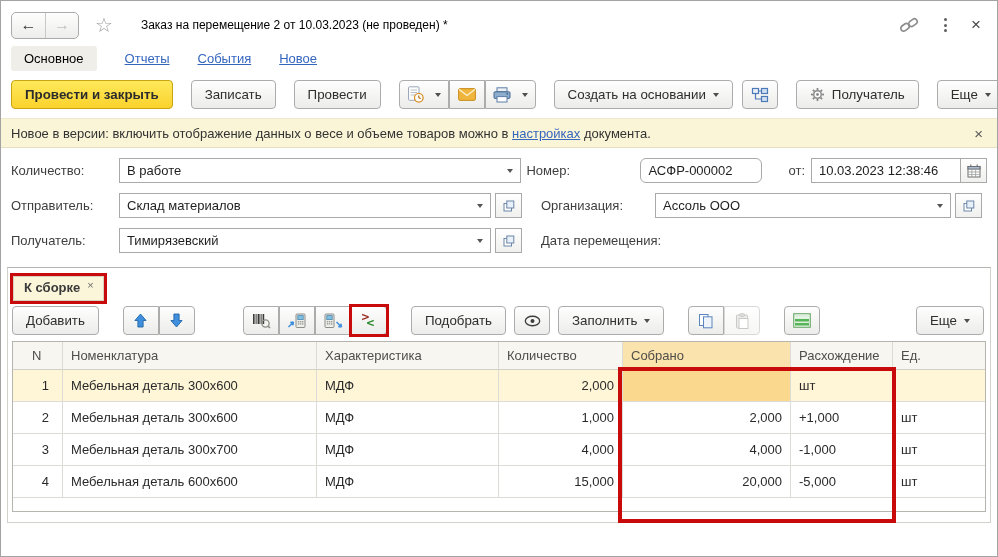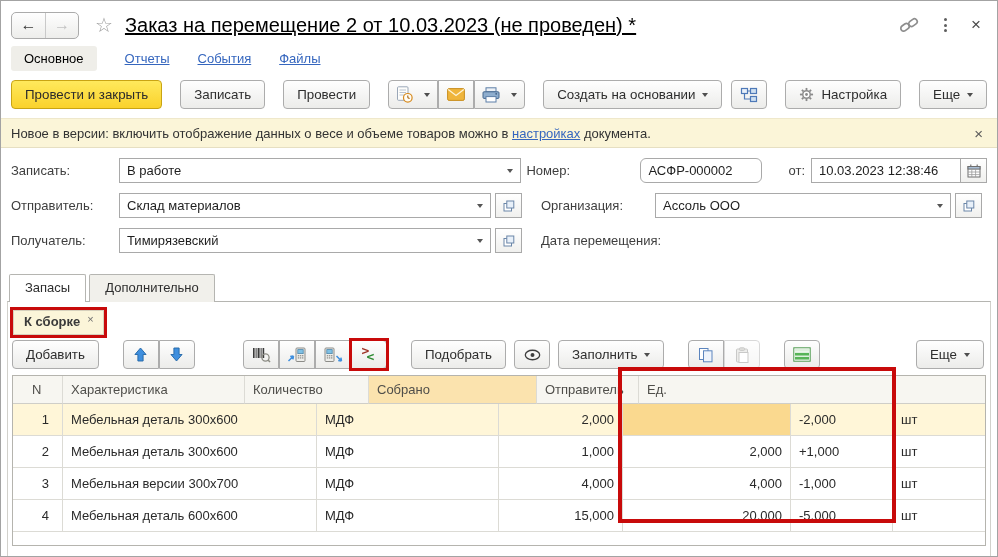--- a/index.html
+++ b/index.html
@@ -10,36 +10,36 @@
     font-family: "Liberation Sans", sans-serif; font-size: 13px; color: #333;
   }
   
   .titlebar { height: 42px; display: flex; align-items: center; padding: 6px 12px 0 10px; }
   .nav-arrows { display: flex; border: 1px solid #ABABAB; border-radius: 5px; overflow: hidden;
     background: linear-gradient(#FEFEFE,#EDEDEB); height: 27px; }
   .nav-arrows .nbtn { width: 33px; display: flex; align-items: center; justify-content: center;
     font-size: 16px; color: #3A3A3A; cursor: default; }
   .nav-arrows .nbtn + .nbtn { border-left: 1px solid #C9C9C9; color: #C2C2C2; }
   .star { font-size: 20px; color: #9E9E9E; margin-left: 16px; line-height: 1; }
-  .title { font-size: 20px; color: #000; margin-left: 12px; white-space: nowrap; flex: 1; text-decoration: underline; }
+  .title { font-size: 12px; color: #000; margin-left: 28px; white-space: nowrap; flex: 1; }
   .winicons { display: flex; align-items: center; gap: 24px; padding-right: 4px; }
   .dots { display: inline-flex; flex-direction: column; gap: 2.5px; }
   .dots i { width: 3px; height: 3px; border-radius: 50%; background: #5E5E5E; }
   .wclose { font-size: 17px; color: #4A4A4A; }
   
   .navtabs { display: flex; align-items: center; gap: 28px; padding: 3px 10px 6px; }
   .navtab-active { background: #EFEEE9; border-radius: 3px; padding: 5px 13px; color: #000; }
   .navlink { color: #3566BE; text-decoration: underline; }
   
   .cmdbar { display: flex; align-items: center; padding: 3px 10px 9px; gap: 9px; }
   .btn { height: 29px; display: inline-flex; align-items: center; justify-content: center;
     padding: 0 13px; background: linear-gradient(#FEFEFE,#ECECEA);
     border: 1px solid #ACACAC; border-radius: 4px; color: #2E2E2E; white-space: nowrap; }
   .btn-primary { background: linear-gradient(#FFE95C,#FAD22C); border-color: #C9A413;
-    font-weight: normal; color: #2B2B2B; }
+    font-weight: bold; color: #2B2B2B; }
   .caret { width: 0; height: 0; border-left: 3.5px solid transparent;
     border-right: 3.5px solid transparent; border-top: 4.5px solid #4E4E4E;
     display: inline-block; margin-left: 7px; }
   .group { display: flex; }
   .group > * { border-radius: 0; border-left-width: 0; }
   .group > *:first-child { border-radius: 4px 0 0 4px; border-left-width: 1px; }
   .group > *:last-child { border-radius: 0 4px 4px 0; }
   .group > *:only-child { border-radius: 4px; }
   .ibtn { height: 29px; min-width: 36px; padding: 0 7px; display: inline-flex; align-items: center;
     justify-content: center; background: linear-gradient(#FEFEFE,#ECECEA);
@@ -156,21 +156,21 @@
           <i></i>
         </span>
       <span class="wclose">×</span>
     </div>
   </div>
 
   <div class="navtabs">
     <span class="navtab-active">Основное</span>
     <a class="navlink">Отчеты</a>
     <a class="navlink">События</a>
-    <a class="navlink">Файлы</a>
+    <a class="navlink">Новое</a>
   </div>
 
   <div class="cmdbar">
     <button class="btn btn-primary">Провести и закрыть</button>
     <span class="sp8"></span>
     <button class="btn">Записать</button>
     <span class="sp8"></span>
     <button class="btn">Провести</button>
     <span class="sp16"></span>
     <div class="group">
@@ -242,41 +242,41 @@
               <line x1="12.6" y1="8" x2="15" y2="8"></line>
             <line x1="3.1" y1="3.1" x2="4.7" y2="4.7"></line>
               <line x1="12.9" y1="3.1" x2="11.3" y2="4.7"></line>
             <line x1="3.1" y1="12.9" x2="4.7" y2="11.3"></line>
               <line x1="12.9" y1="12.9" x2="11.3" y2="11.3"></line>
           </g>
           <circle cx="8" cy="8" r="4" fill="#FFF" stroke="#8A8A8A" stroke-width="1.6"></circle>
           <circle cx="8" cy="8" r="1.5" fill="#8A8A8A"></circle>
         </svg>
       </span>
-      <span>Настройка</span>
+      <span>Получатель</span>
     </button>
     <span class="flex1"></span>
     <button class="btn">
       <span>Еще</span>
       <span class="caret"></span>
     </button>
 
   </div>
 
   <div class="banner">
     <span>
       <span>Новое в версии: включить отображение данных о весе и объеме товаров можно в </span><a>настройках</a><span> документа.</span>
     </span>
     <span class="bclose">×</span>
   </div>
 
   <div class="form">
     <div class="frow">
       <div class="fleft">
-        <span class="lbl w108">Записать:</span>
+        <span class="lbl w108">Количество:</span>
         <div class="fld" style="width:402px;">
           <span class="val">В работе</span>
           <span class="dd">
               <span class="caret"></span>
             </span>
         </div>
       </div>
       <div class="fright">
         <span class="lbl w114">Номер:</span>
         <div class="fld numfld">
@@ -361,24 +361,20 @@
             </svg>
           </span>
         </span>
       </div>
       <div class="fright">
         <span class="lbl" style="margin-right:6px;">Дата перемещения:</span>
       </div>
     </div>
   </div>
 
-  <div class="tabstrip">
-    <span class="tab active">Запасы</span>
-    <span class="tab">Дополнительно</span>
-  </div>
 
   <div class="tab-panel">
 
     <div class="chip-row">
       <span class="annot-chip">
         <span class="chip">
           <span class="cname">К сборке</span>
           <span class="cclose">×</span>
         </span>
       </span>
@@ -514,50 +510,50 @@
       <span class="flex1"></span>
       <button class="btn">
         <span>Еще</span>
         <span class="caret"></span>
       </button>
     </div>
 
     <div class="tbl">
       <div class="trow thead">
         <div class="tcell col-n">N</div>
+        <div class="tcell col-name">Номенклатура</div>
         <div class="tcell col-char">Характеристика</div>
         <div class="tcell col-qty">Количество</div>
         <div class="tcell col-col hl">Собрано</div>
-        <div class="tcell col-diff">Отправитель</div>
+        <div class="tcell col-diff">Расхождение</div>
         <div class="tcell col-unit">Ед.</div>
       </div>
 
       <div class="trow data current">
         <div class="tcell col-n">1</div>
         <div class="tcell col-name">Мебельная деталь 300х600</div>
         <div class="tcell col-char">МДФ</div>
         <div class="tcell col-qty">2,000</div>
         <div class="tcell col-col cellhl"></div>
-        <div class="tcell col-diff">-2,000</div>
         <div class="tcell col-unit">шт</div>
       </div>
 
       <div class="trow data">
         <div class="tcell col-n">2</div>
         <div class="tcell col-name">Мебельная деталь 300х600</div>
         <div class="tcell col-char">МДФ</div>
         <div class="tcell col-qty">1,000</div>
         <div class="tcell col-col">2,000</div>
         <div class="tcell col-diff">+1,000</div>
         <div class="tcell col-unit">шт</div>
       </div>
 
       <div class="trow data">
         <div class="tcell col-n">3</div>
-        <div class="tcell col-name">Мебельная версии 300х700</div>
+        <div class="tcell col-name">Мебельная деталь 300х700</div>
         <div class="tcell col-char">МДФ</div>
         <div class="tcell col-qty">4,000</div>
         <div class="tcell col-col">4,000</div>
         <div class="tcell col-diff">-1,000</div>
         <div class="tcell col-unit">шт</div>
       </div>
 
       <div class="trow data">
         <div class="tcell col-n">4</div>
         <div class="tcell col-name">Мебельная деталь 600х600</div>

